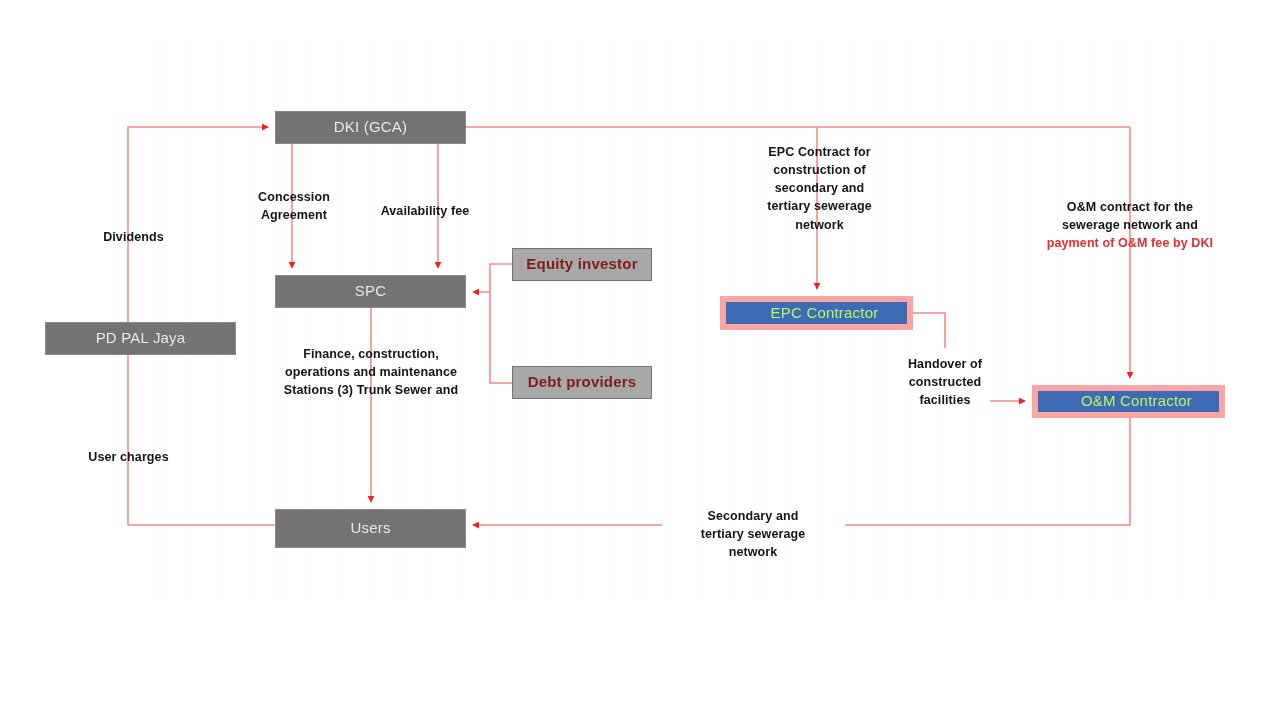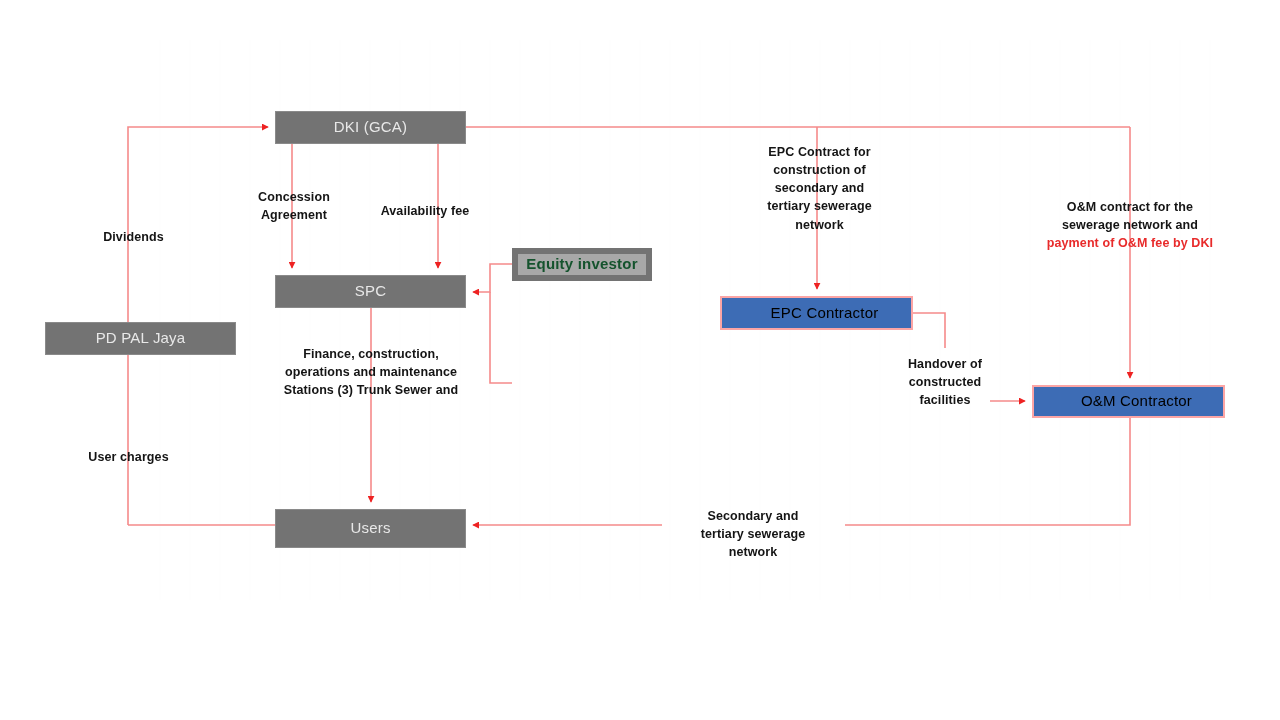--- a/index.html
+++ b/index.html
@@ -37,30 +37,30 @@
   }
   .node-black {
     background: #737373;
     color: #e8e8e8;
     border: 1px solid #8a8a8a;
     font-size: 15px;
     letter-spacing: .2px;
   }
   .node-blue {
     background: #3d6cb5;
-    color: #000000;
-    border: 2px solid #fca5a5;
+    color: #bef264;
+    border: 6px solid #fca5a5;
     font-size: 15px;
     letter-spacing: .2px;
     padding-left: 16px;
   }
   .node-gray {
     background: #a8a8a8;
-    color: #14532d;
-    border: 6px solid #737373;
+    color: #7f1d1d;
+    border: 1px solid #737373;
     font-size: 15px;
     font-weight: bold;
     letter-spacing: .2px;
   }
   .label-block {
     position: absolute;
     text-align: center;
     font-size: 12.5px;
     font-weight: bold;
     line-height: 1.45;
@@ -173,20 +173,23 @@
   </div>
 
   <div class="node node-black" style="left:275px; top:509px; width:191px; height:39px;">
     <span>Users</span>
   </div>
 
   <div class="node node-gray" style="left:512px; top:248px; width:140px; height:33px;">
     <span>Equity investor</span>
   </div>
 
+  <div class="node node-gray" style="left:512px; top:366px; width:140px; height:33px;">
+    <span>Debt providers</span>
+  </div>
 
   <div class="node node-blue" style="left:720px; top:296px; width:193px; height:34px;">
     <span>EPC Contractor</span>
   </div>
 
   <div class="node node-blue" style="left:1032px; top:385px; width:193px; height:33px;">
     <span>O&amp;M Contractor</span>
   </div>
 
   <div class="label-block" style="left:234px; top:188px; width:120px;">

